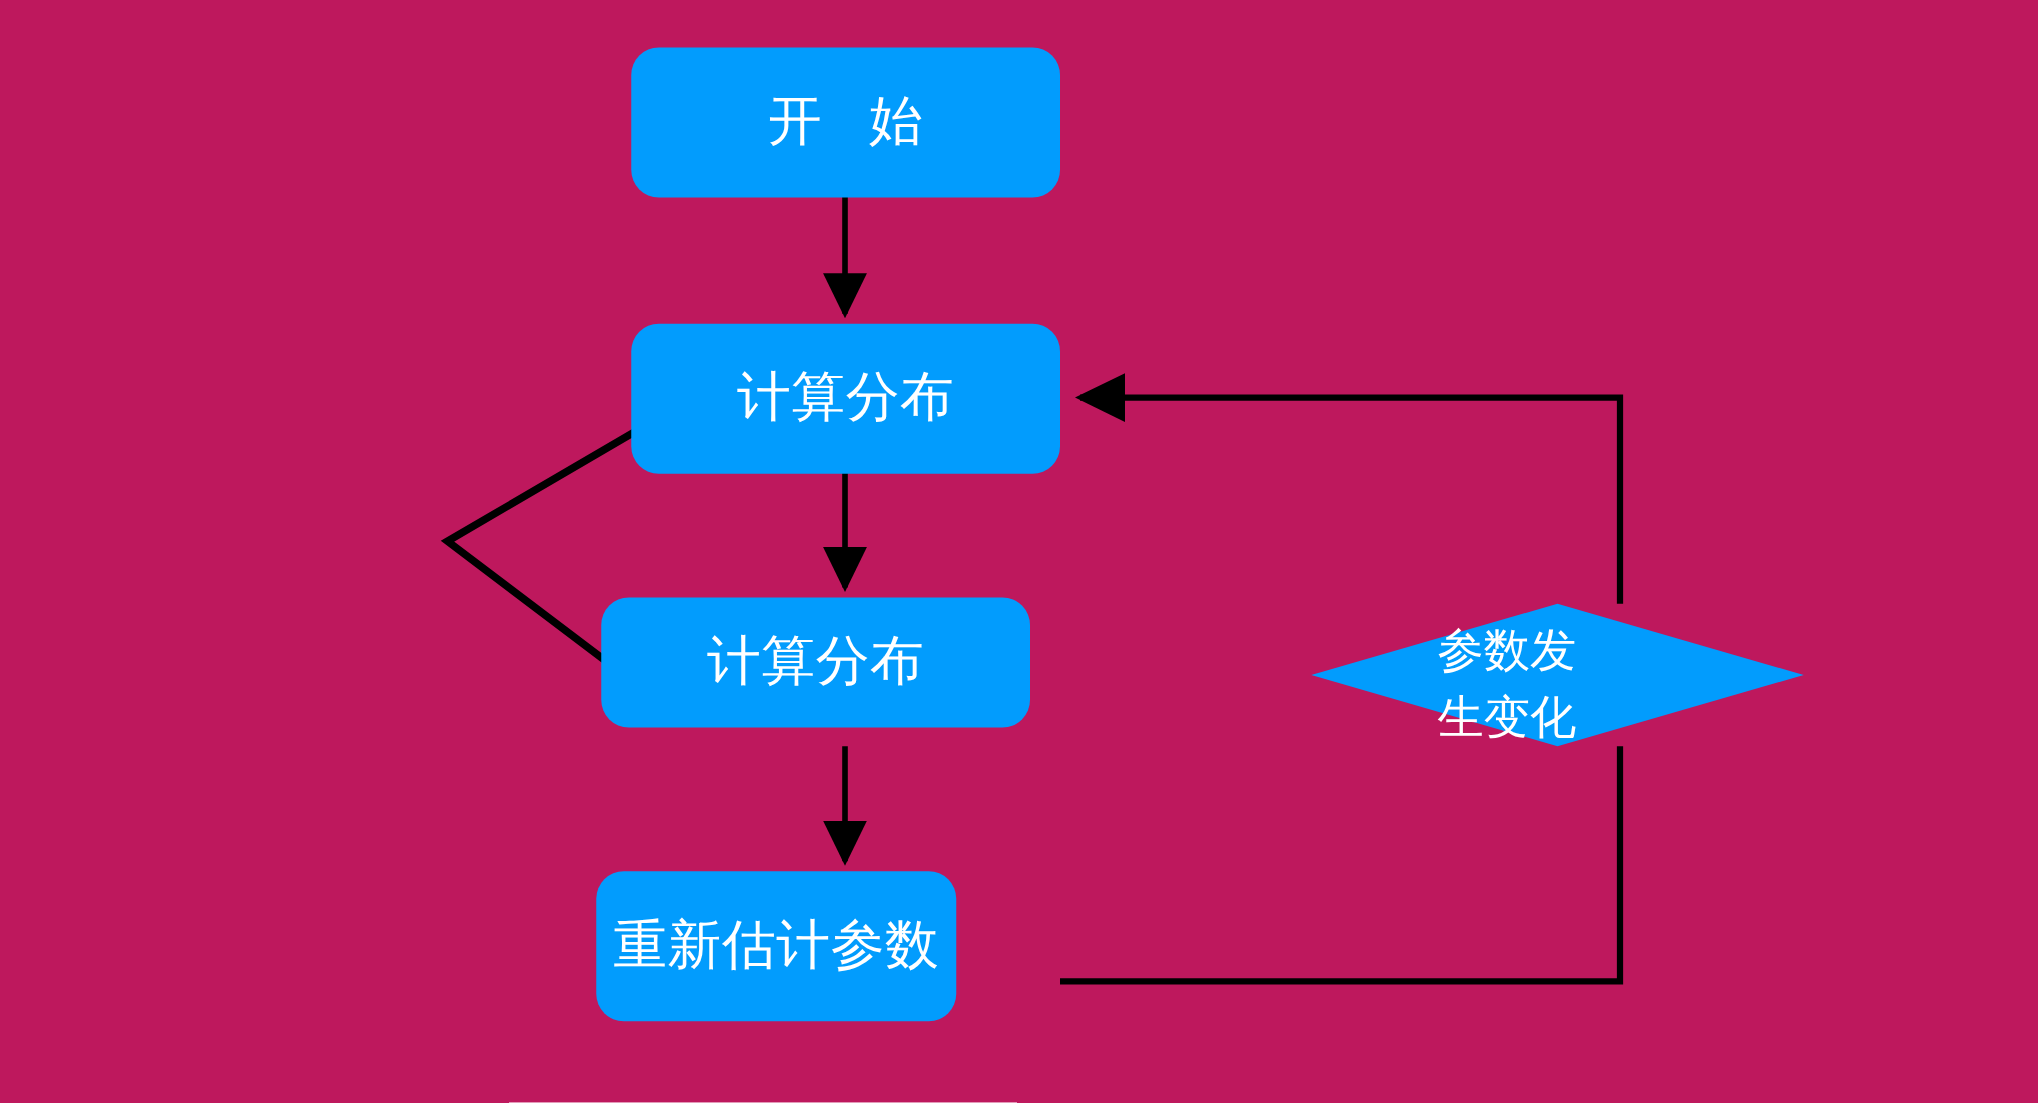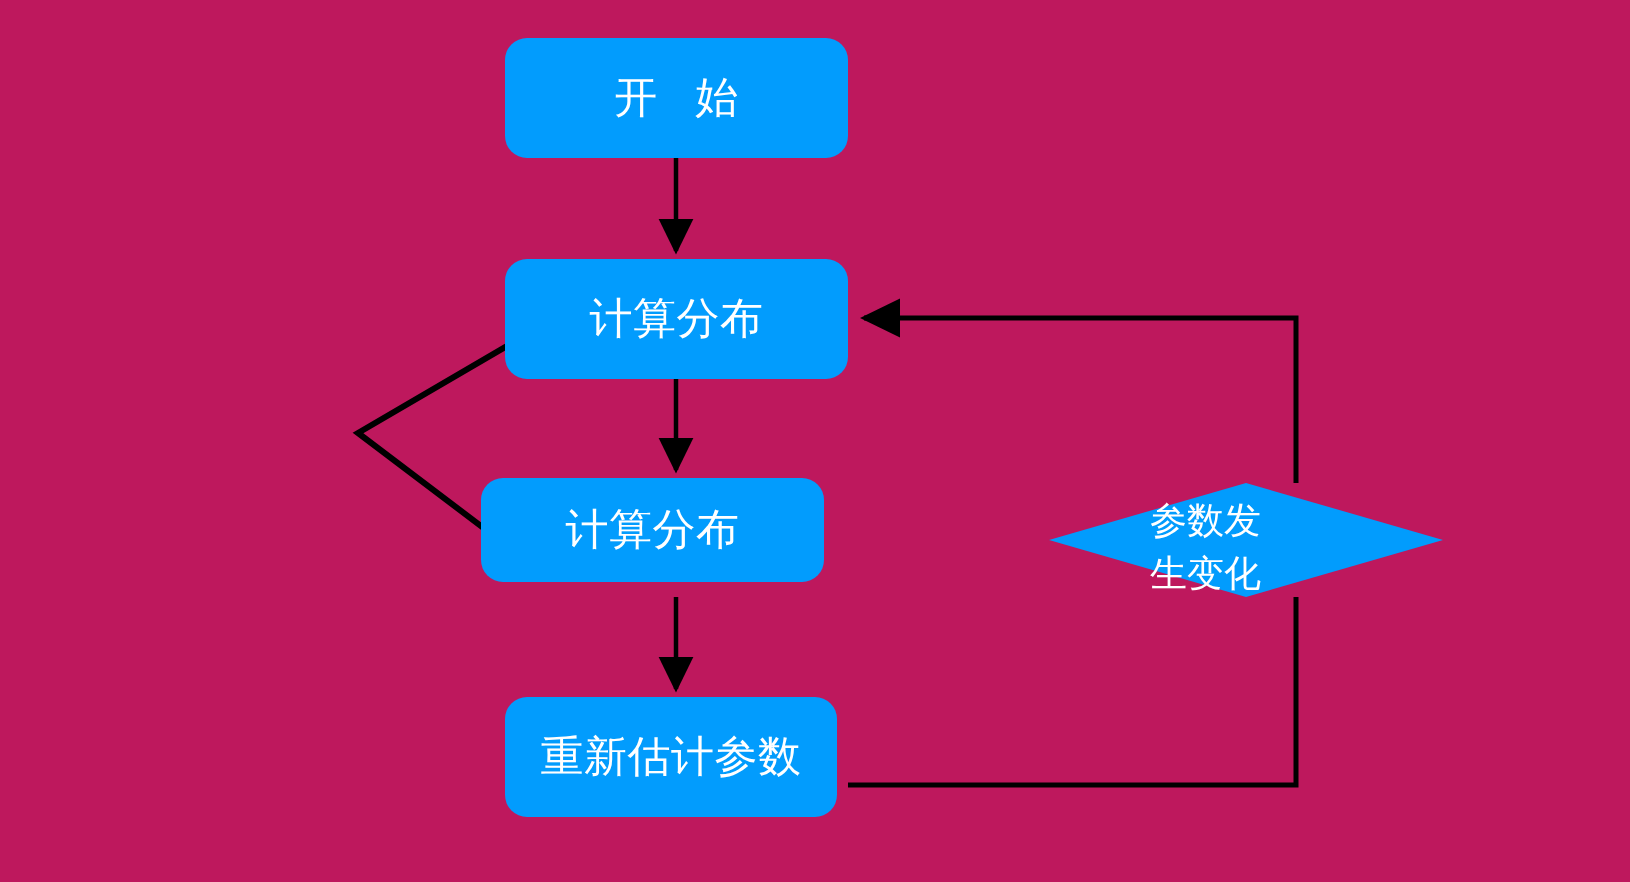--- a/index.html
+++ b/index.html
@@ -56,23 +56,23 @@
     width: 343px;
     height: 120px;
   }
   #node-compute {
     left: 481px;
     top: 478px;
     width: 343px;
     height: 104px;
   }
   #node-reestimate {
-    left: 505px;
+    left: 477px;
     top: 697px;
-    width: 332px;
+    width: 288px;
     height: 120px;
   }
   .side-label {
     position: absolute;
     font-size: 27px;
     font-weight: bold;
     color: #151515;
     white-space: nowrap;
     letter-spacing: 0px;
     z-index: 3;

